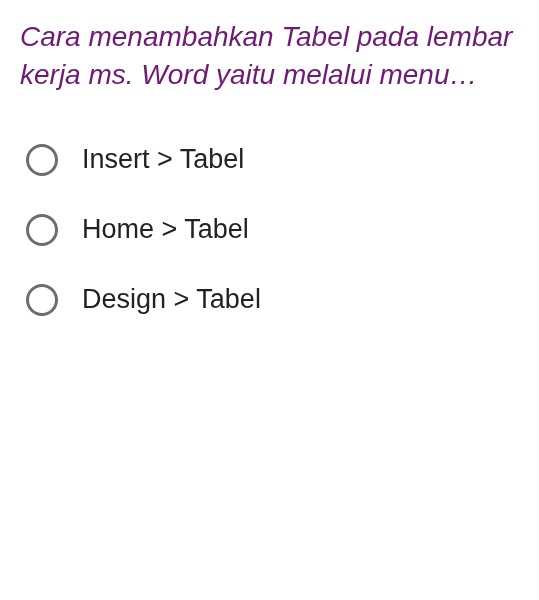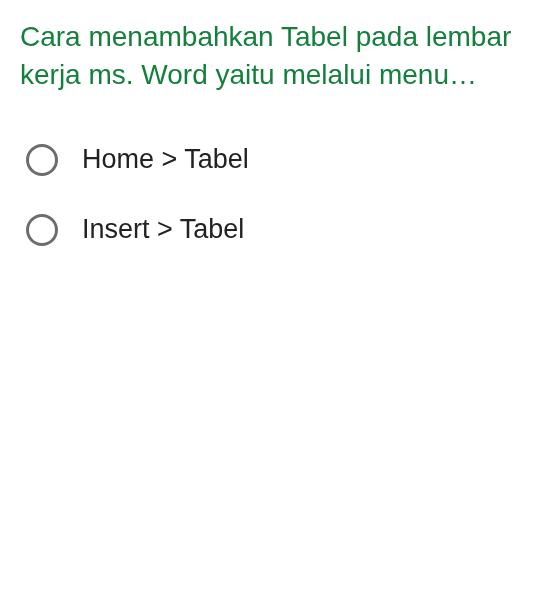--- a/index.html
+++ b/index.html
@@ -11,22 +11,23 @@
       width: 539px;
       height: 600px;
       background: #ffffff;
       font-family: Arial, Helvetica, sans-serif;
       padding: 18px 20px;
       color: #222;
     }
     .question {
       font-size: 28px;
       line-height: 1.35;
-      color: #15803d;
+      color: #701a75;
       margin-bottom: 50px;
+      font-style: italic;
     }
     .options {
       display: flex;
       flex-direction: column;
       gap: 38px;
       padding-left: 6px;
     }
     .option {
       display: flex;
       align-items: center;
@@ -47,19 +48,23 @@
     }
   </style>
 </head>
 <body>
 
 <div class="question">Cara menambahkan Tabel pada lembar kerja ms. Word yaitu melalui menu…</div>
 
 <div class="options">
   <div class="option">
     <span class="radio"></span>
+    <span class="option-label">Insert &gt; Tabel</span>
+  </div>
+  <div class="option">
+    <span class="radio"></span>
     <span class="option-label">Home &gt; Tabel</span>
   </div>
   <div class="option">
     <span class="radio"></span>
-    <span class="option-label">Insert &gt; Tabel</span>
+    <span class="option-label">Design &gt; Tabel</span>
   </div>
 </div>
 
 </body></html>

